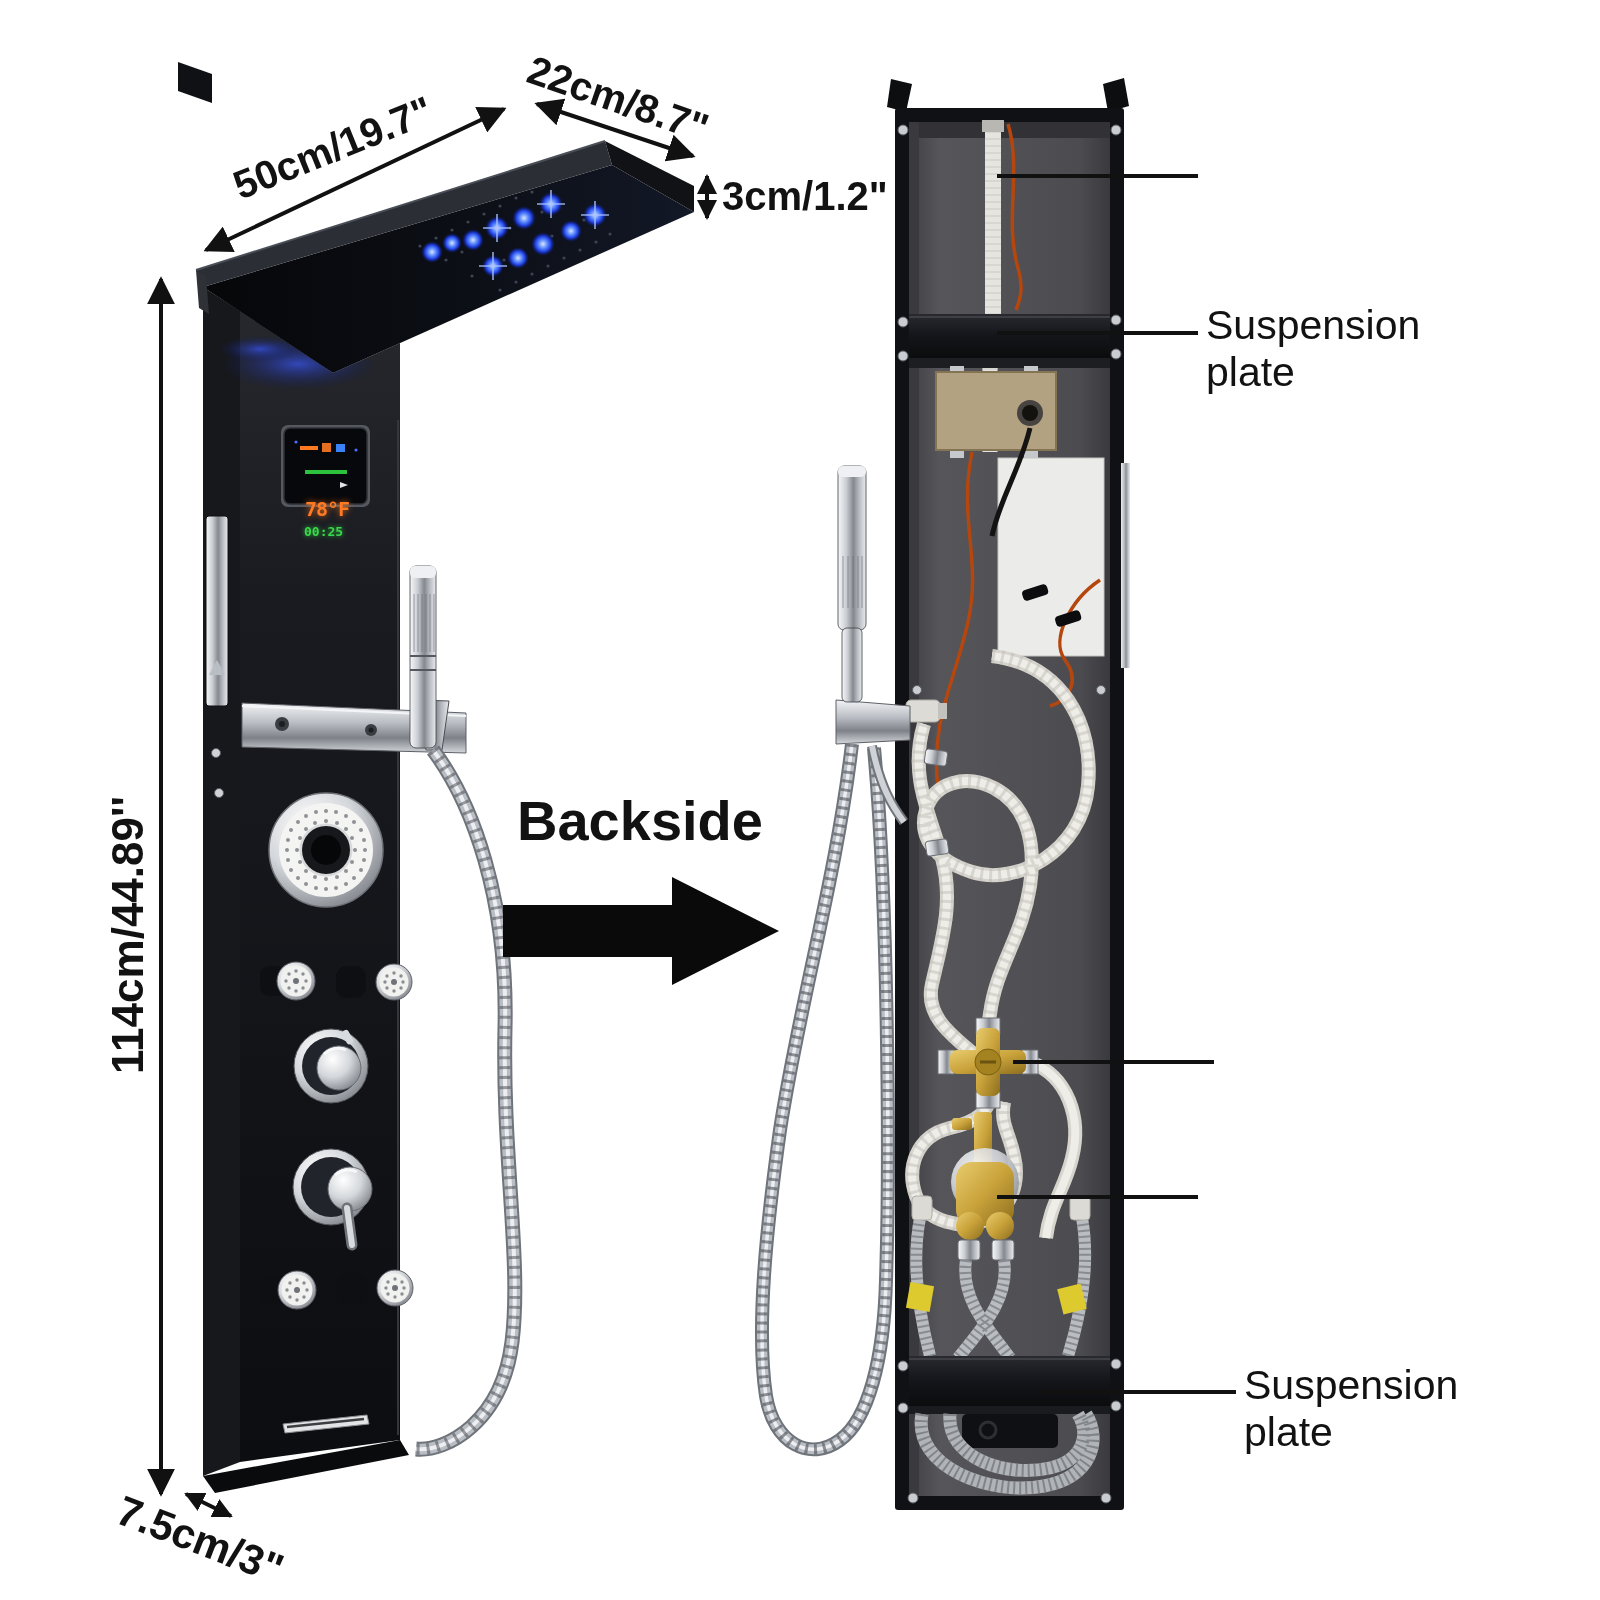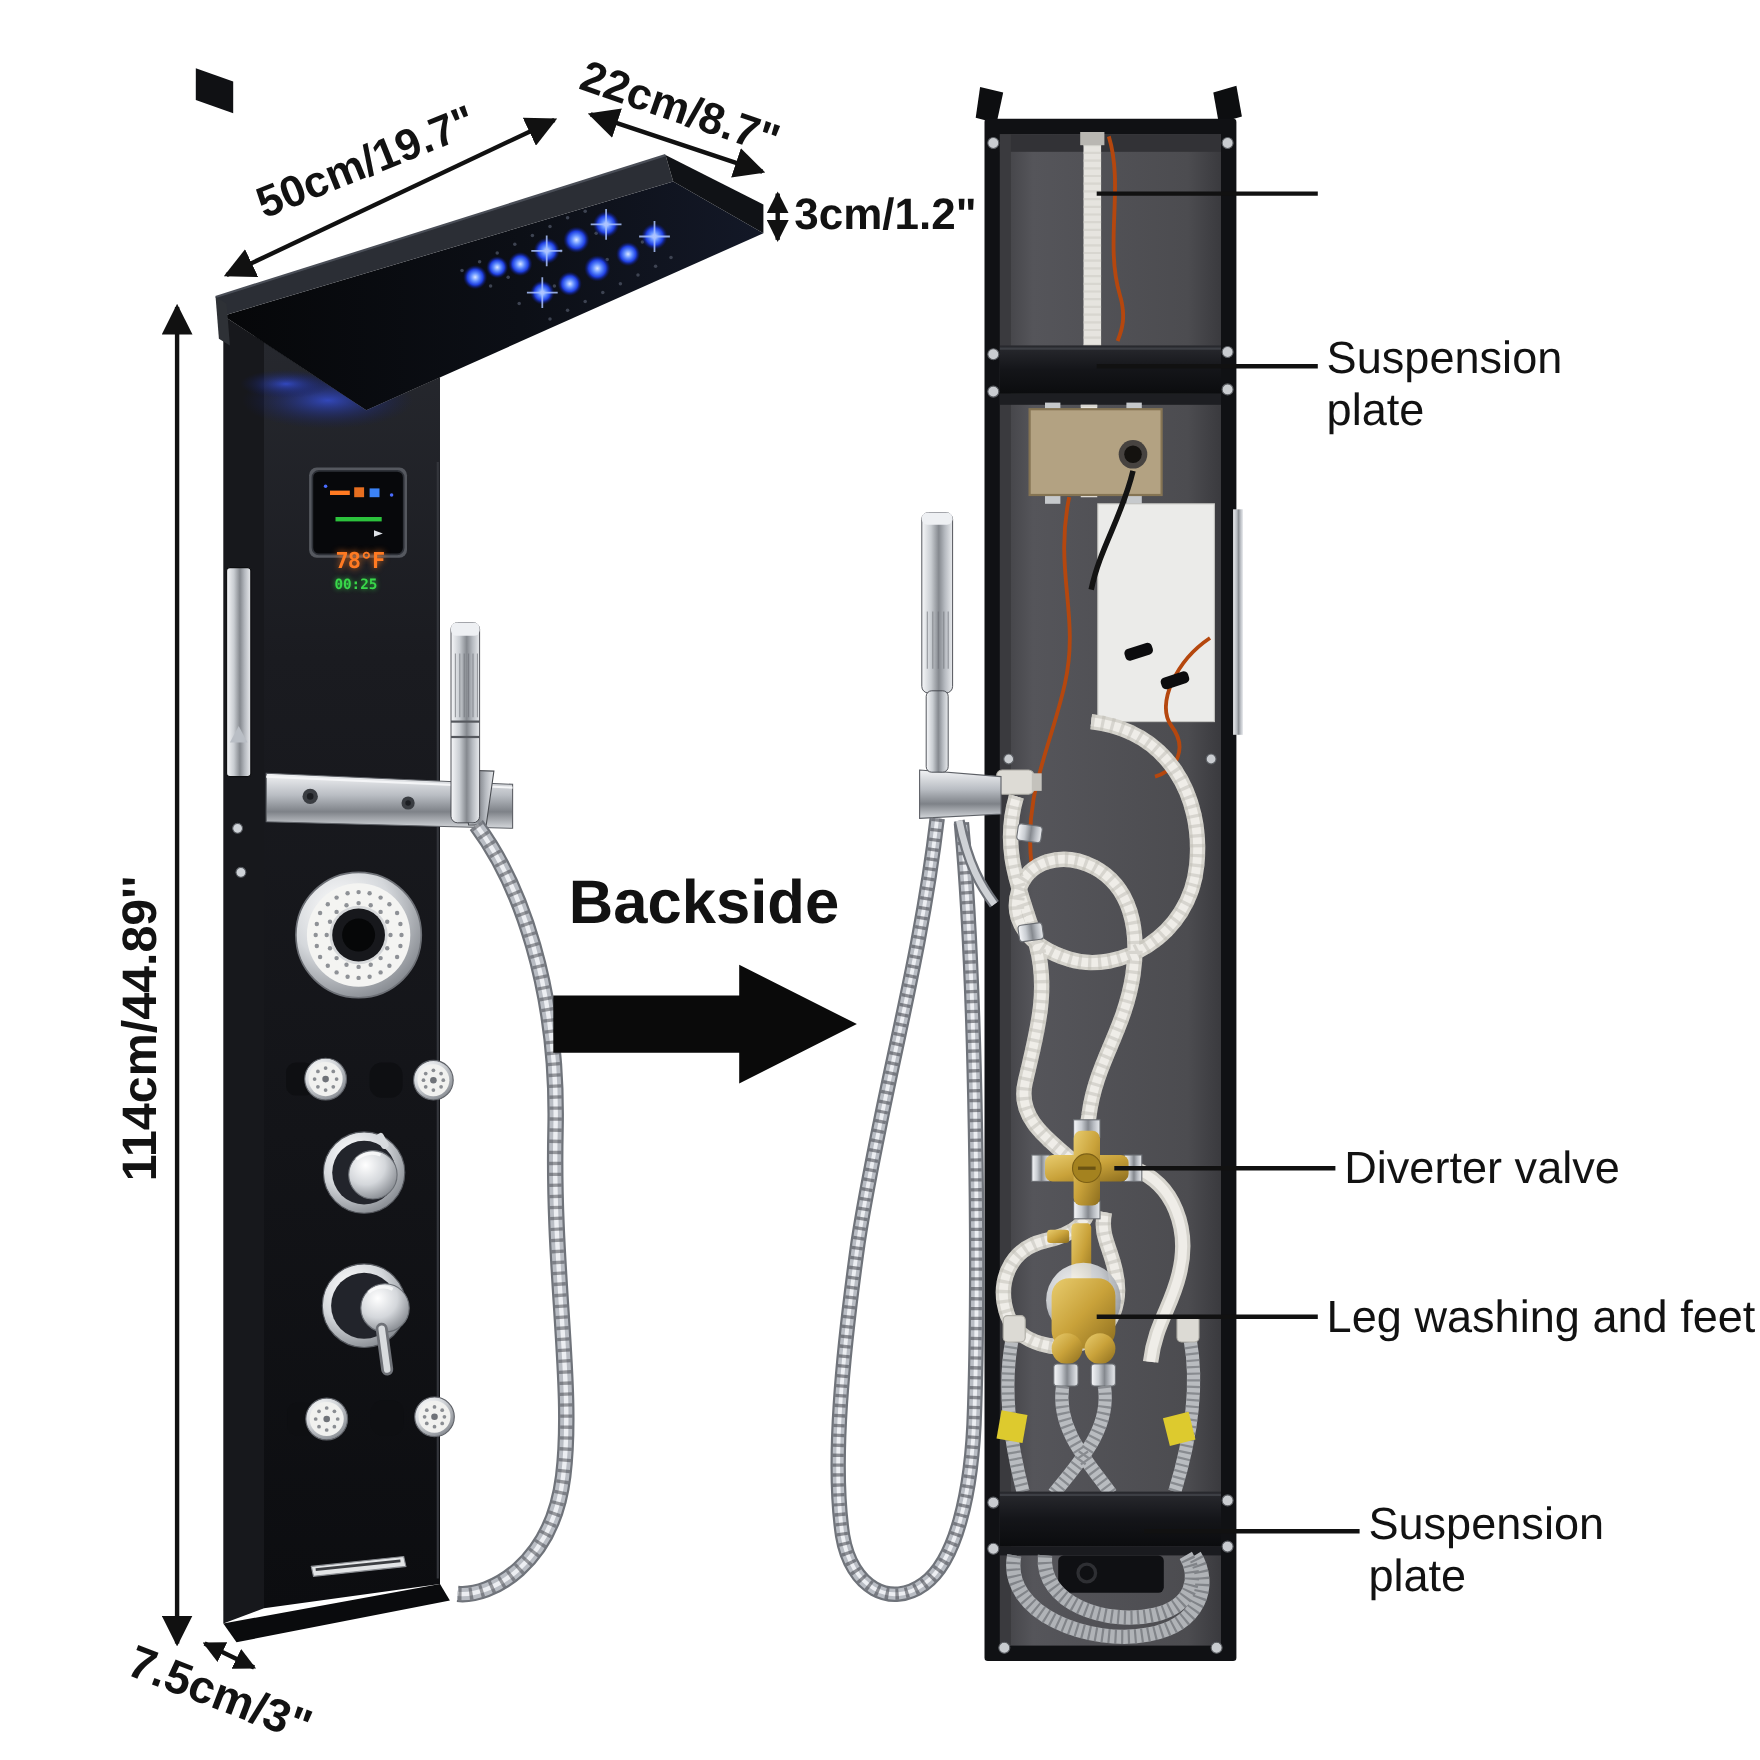--- a/index.html
+++ b/index.html
@@ -535,19 +535,17 @@
 
 <div class="lbl dim" style="left:333px;top:148px;transform:translate(-50%,-50%) rotate(-22deg);">50cm/19.7"</div>
 <div class="lbl dim" style="left:618px;top:99px;transform:translate(-50%,-50%) rotate(19deg);">22cm/8.7"</div>
 <div class="lbl dim" style="left:722px;top:196px;transform:translateY(-50%);">3cm/1.2"</div>
 <div class="lbl dim" style="left:128px;top:935px;font-size:44px;transform:translate(-50%,-50%) rotate(-90deg);">114cm/44.89''</div>
 <div class="lbl dim" style="left:200px;top:1540px;font-size:42px;transform:translate(-50%,-50%) rotate(21deg);">7.5cm/3"</div>
 
 <div class="lbl" style="left:640px;top:820px;font-size:56px;font-weight:bold;transform:translate(-50%,-50%);">Backside</div>
 
 <div class="lbl ann wrap" style="left:1206px;top:302px;width:250px;line-height:47px;">Suspension plate</div>
-<div class="lbl ann" style="left:1222px;top:1062px;transform:translateY(-50%);">Diverter valve</div>
-<div class="lbl ann" style="left:1206px;top:1197px;transform:translateY(-50%);">Leg washing and feet</div>
 <div class="lbl ann wrap" style="left:1244px;top:1362px;width:250px;line-height:47px;">Suspension plate</div>
 
 <div class="lbl lcdtxt" style="left:305px;top:450px;font-size:20px;letter-spacing:-1px;color:#ff7a22;text-shadow:0 0 6px rgba(255,120,30,.8);">78°F</div>
 <div class="lbl lcdtxt" style="left:304px;top:477px;font-size:13px;color:#39d84a;text-shadow:0 0 5px rgba(50,220,70,.8);">00:25</div>
 </div>
 
 </body></html>

